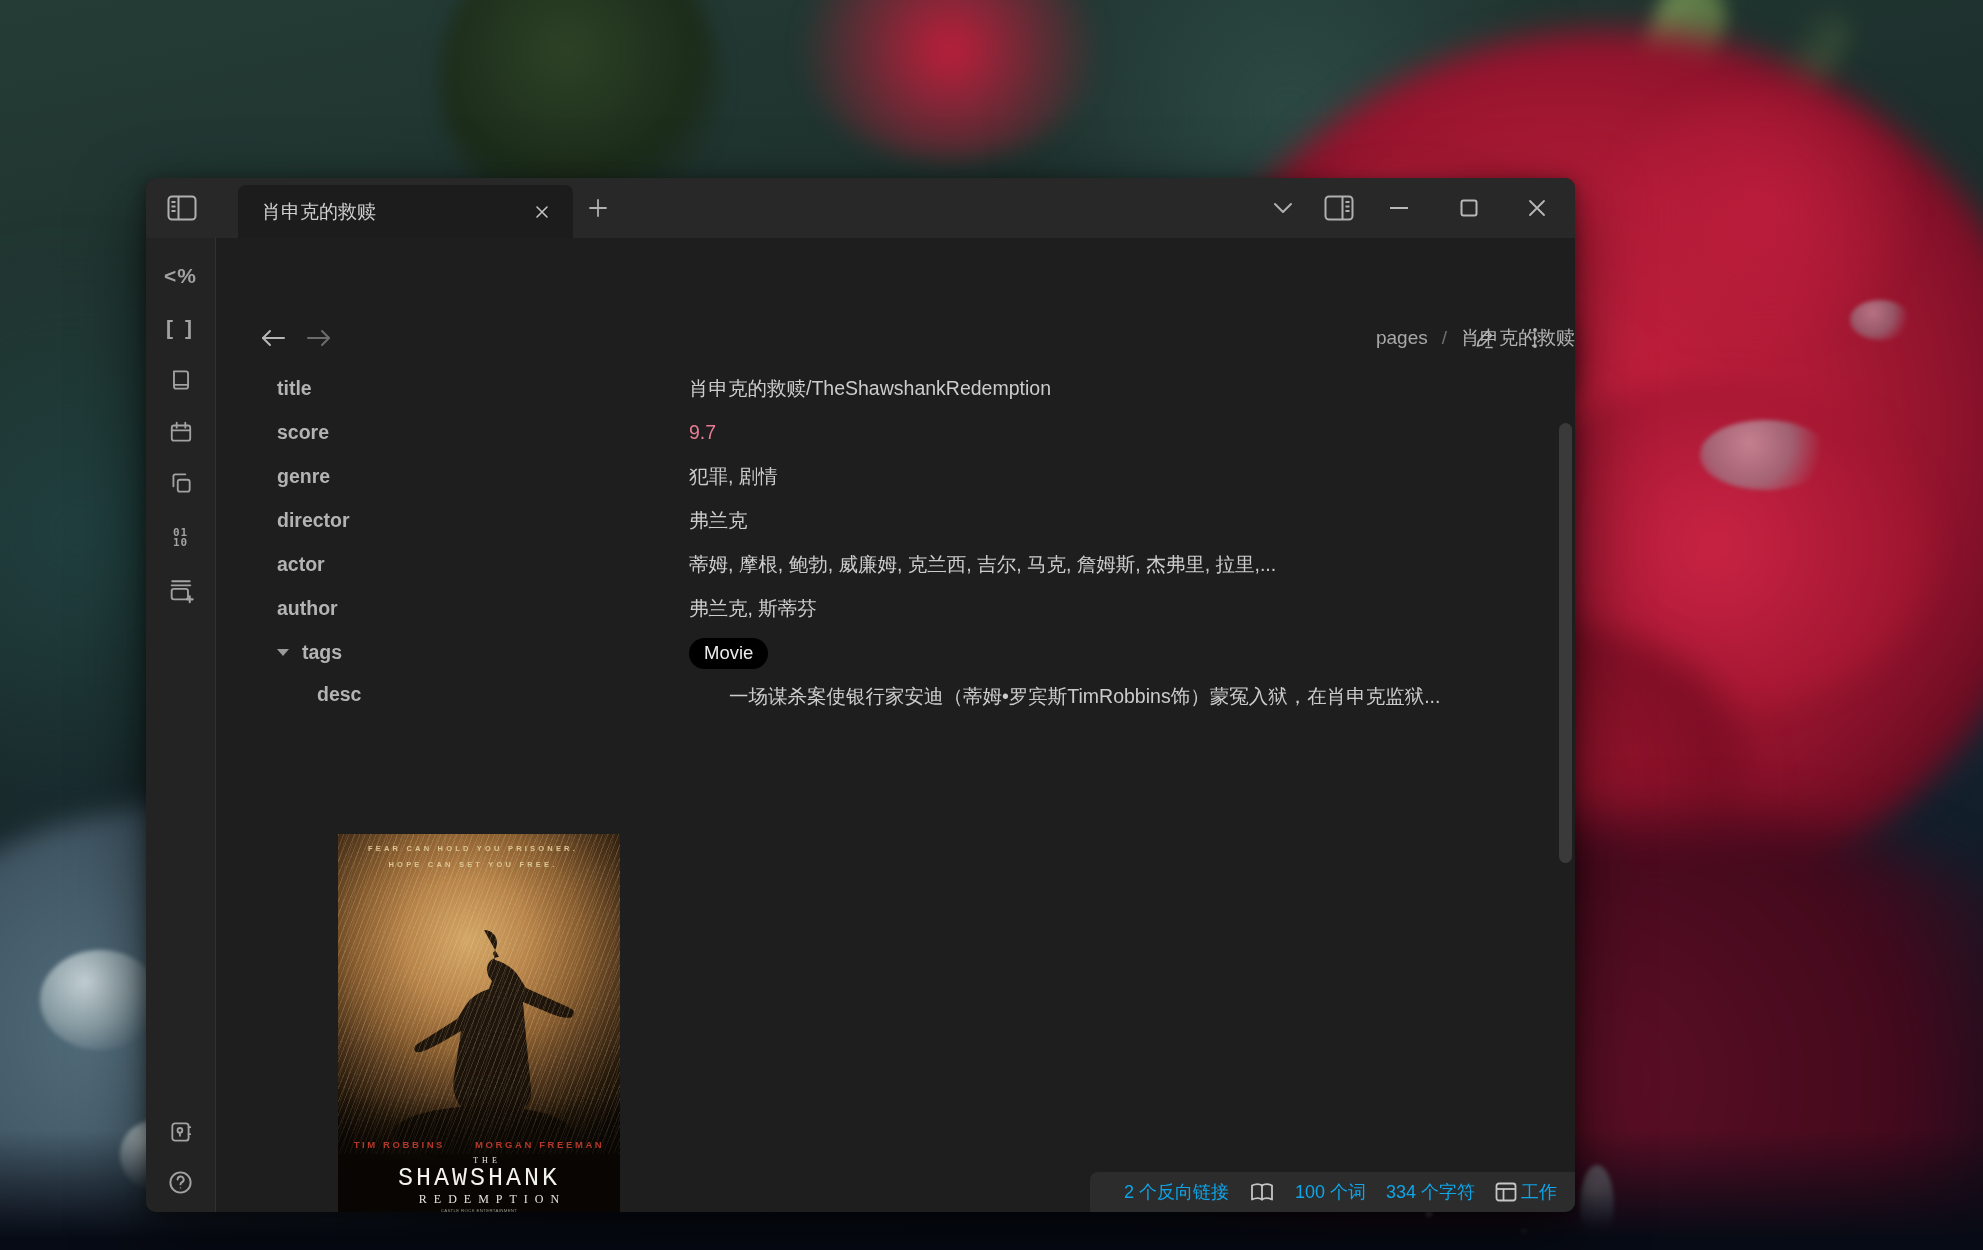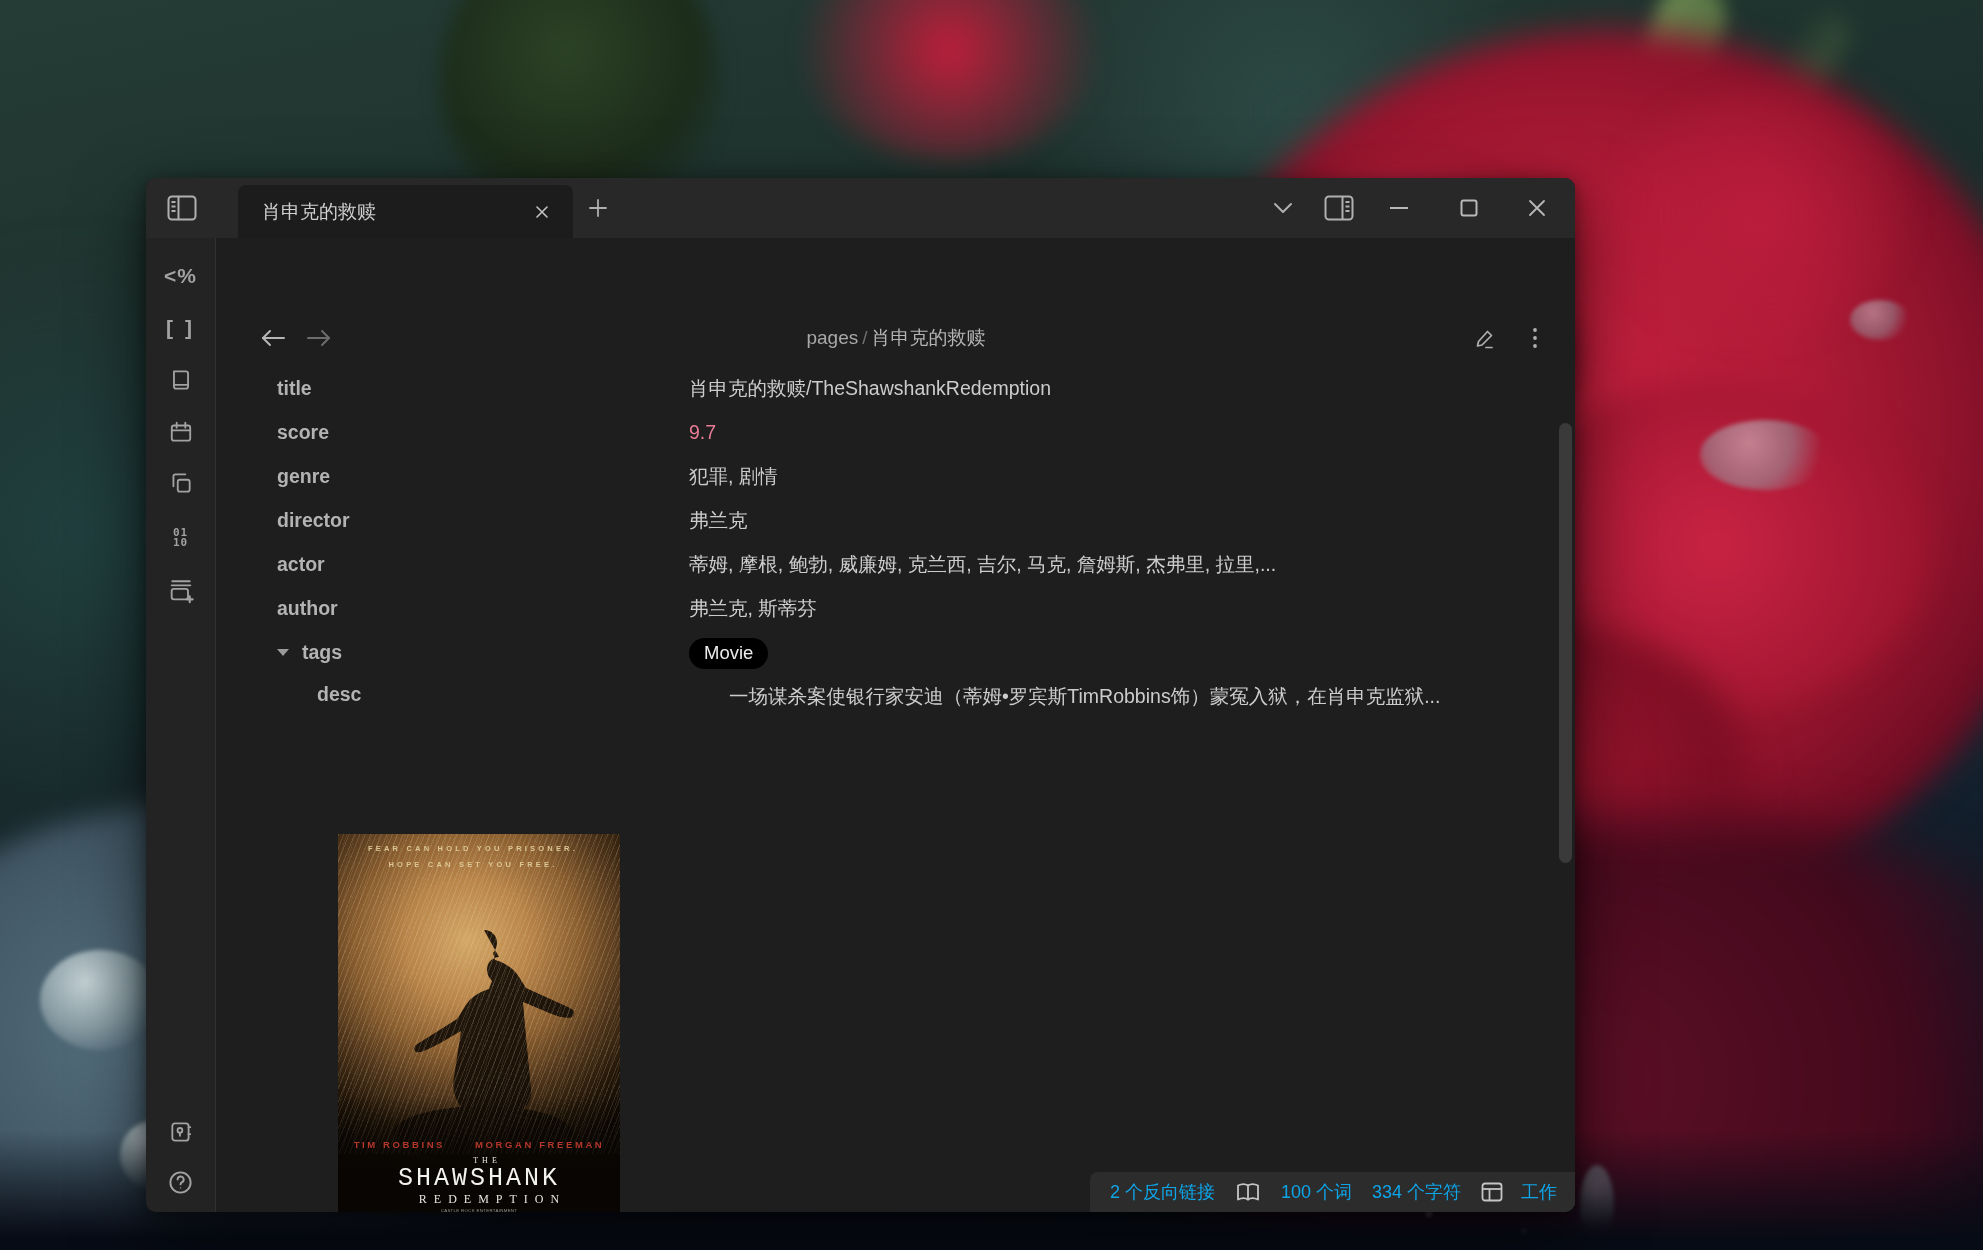--- a/index.html
+++ b/index.html
@@ -60,21 +60,21 @@
   .glyph { font-size:21px; font-weight:700; letter-spacing:1px; color:#a2a2a2; }
   .glyph-sm { font-family:"DejaVu Sans Mono", monospace; font-size:11px; line-height:10px; font-weight:700;
               text-align:center; color:#a2a2a2; letter-spacing:1px; }
 
   
   .content { position:absolute; left:71px; top:60px; right:0; bottom:0; background:#1e1e1e; }
   .nav-arrow { position:absolute; top:82px; width:36px; height:36px; }
   .nav-back { left:38px; }
   .nav-fwd { left:84px; }
   .breadcrumb { position:absolute; top:82px; left:0; right:0; height:36px; display:flex;
-                align-items:center; justify-content:center; gap:4px; font-size:19px; color:#a8a8a8; }
+                align-items:center; justify-content:flex-end; gap:14px; font-size:19px; color:#a8a8a8; }
   .crumb-cur { color:#b4b4b4; }
   .crumb-sep { color:#707070; }
   .doc-actions { position:absolute; top:82px; right:22px; display:flex; gap:14px; }
   .doc-actions .icon-btn { width:36px; height:36px; border-radius:6px; }
 
   
   .attr-table { position:absolute; left:60px; top:128px; width:1290px; font-size:19.5px; }
   .attr-row { display:flex; align-items:center; min-height:44px; }
   .attr-key { width:412px; flex:0 0 412px; font-weight:700; color:#b3b3b3; display:flex; align-items:center; }
   .attr-val { color:#cccccc; }
@@ -380,21 +380,21 @@
     <div class="statusbar">
       <span class="status-item">2 个反向链接</span>
       <span class="status-item icon-btn">
         <svg width="26" height="22" viewBox="0 0 26 22" fill="none" stroke="#c5c5c5" stroke-width="1.8" stroke-linecap="round" stroke-linejoin="round">
           <path d="M13 4.5 C10.5 2.8 6.5 2.8 3 4.5 V18.5 C6.5 16.8 10.5 16.8 13 18.5 C15.5 16.8 19.5 16.8 23 18.5 V4.5 C19.5 2.8 15.5 2.8 13 4.5 Z"></path>
           <path d="M13 4.5 V18.5"></path>
         </svg>
       </span>
       <span class="status-item">100 个词</span>
       <span class="status-item">334 个字符</span>
-      <span class="status-item" style="gap:18px;">
+      <span class="status-item" style="gap:4px;">
         <svg width="22" height="20" viewBox="0 0 22 20" fill="none" stroke="#c5c5c5" stroke-width="1.8" stroke-linejoin="round">
           <rect x="1.5" y="1.5" width="19" height="17" rx="2.5"></rect>
           <line x1="1.5" y1="7" x2="20.5" y2="7"></line>
           <line x1="8.5" y1="7" x2="8.5" y2="18.5"></line>
         </svg>
         <span>工作</span>
       </span>
     </div>
 
   </div>

